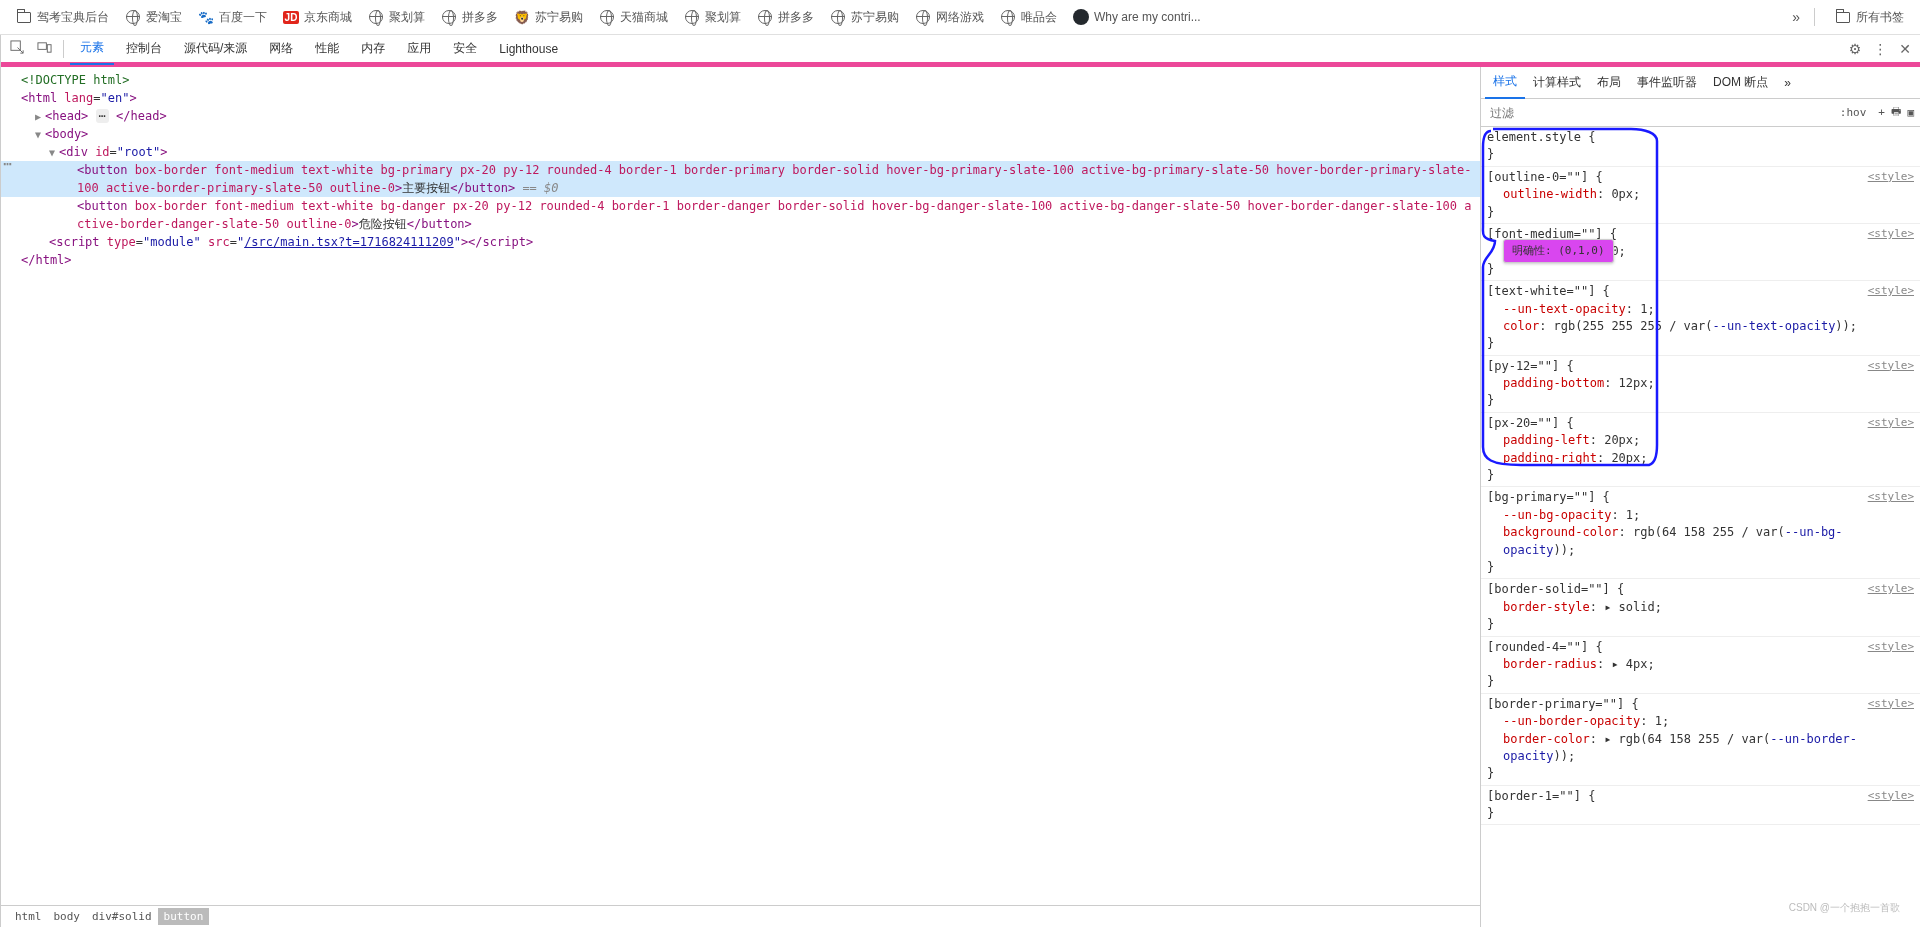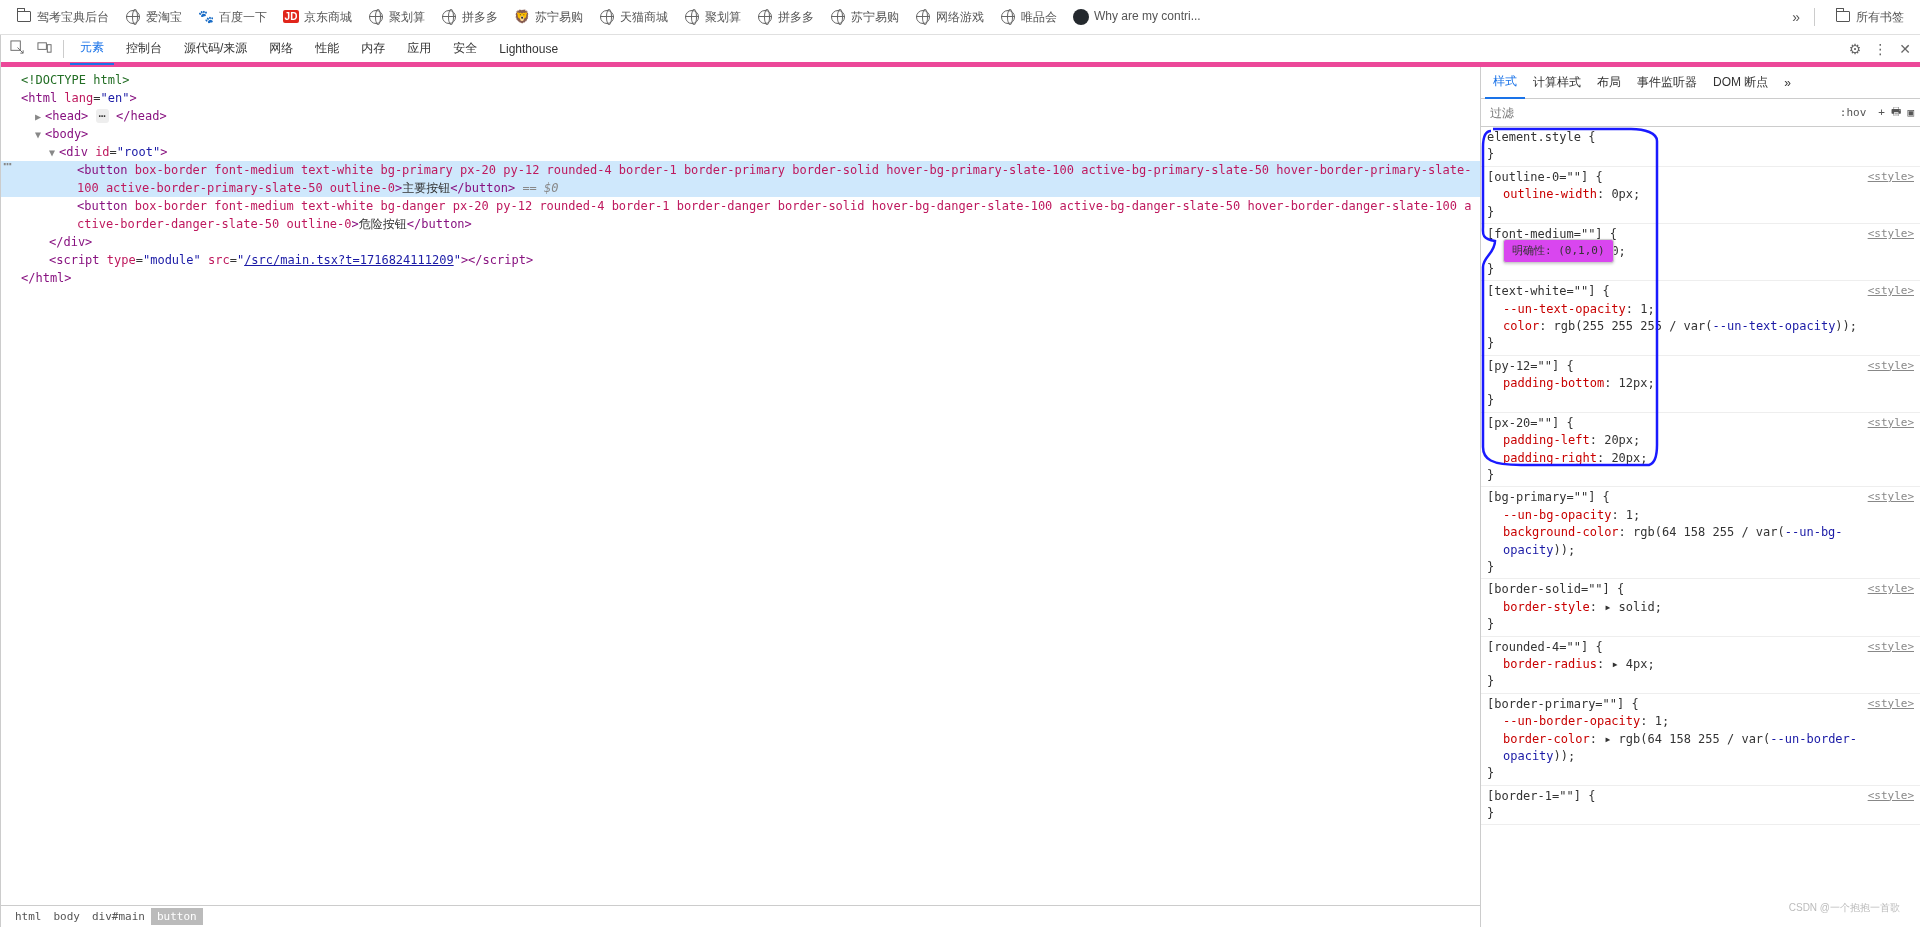--- a/index.html
+++ b/index.html
@@ -1,18 +1,18 @@
 <!DOCTYPE html>
 <html><head>
 <meta charset="utf-8">
 <style>
 * { box-sizing: border-box; margin: 0; padding: 0; }
 body { font-family: "Segoe UI", Arial, sans-serif; font-size: 12px; width: 1920px; height: 927px; overflow: hidden; background: #fff; color: #333; }
 .top-bar { height: 35px; display: flex; align-items: center; padding: 0 10px; border-bottom: 1px solid #e0e0e0; gap: 4px; }
-.bm { display: flex; align-items: flex-start; gap: 5px; padding: 3px 6px; color: #555; font-size: 12px; cursor: pointer; white-space: nowrap; }
+.bm { display: flex; align-items: center; gap: 5px; padding: 3px 6px; color: #555; font-size: 12px; cursor: pointer; white-space: nowrap; }
 .bm-ico { width: 16px; height: 16px; display: flex; align-items: center; justify-content: center; font-size: 13px; }
 .globe { width: 14px; height: 14px; border: 1.5px solid #666; border-radius: 50%; position: relative; }
 .globe::before { content: ""; position: absolute; top: -1.5px; left: 5px; width: 4px; height: 14px; border: 1.5px solid #666; border-radius: 50%; }
 .globe::after { content: ""; position: absolute; top: 5px; left: -1.5px; width: 14px; height: 0; border-top: 1.5px solid #666; }
 .folder-ico { width: 14px; height: 11px; border: 1.5px solid #555; border-radius: 1px; position: relative; }
 .folder-ico::before { content: ""; position: absolute; top: -4px; left: -1.5px; width: 6px; height: 3px; border: 1.5px solid #555; border-bottom: none; border-radius: 1px 1px 0 0; }
 .github-ico { width: 16px; height: 16px; background: #24292e; border-radius: 50%; }
 .jd-ico { background: #e1251b; color: #fff; font-weight: bold; font-size: 10px; padding: 1px 2px; border-radius: 2px; }
 .flex-spacer { flex: 1; }
 .chev { color: #555; font-size: 14px; }
@@ -200,28 +200,27 @@
       <div style="flex:1;display:flex;flex-direction:column;overflow:hidden">
       <div class="dom-pane" id="dom-tree">
             <div class="dom-line indent1"><span class="comment">&lt;!DOCTYPE html&gt;</span></div>
             <div class="dom-line indent1"><span class="tag">&lt;html</span> <span class="attr-n">lang</span>=<span class="attr-v">"en"</span><span class="tag">&gt;</span></div>
             <div class="dom-line indent2"><span class="tri">▶</span><span class="tag">&lt;head&gt;</span> <span style="background:#eee;border-radius:3px;padding:0 3px">⋯</span> <span class="tag">&lt;/head&gt;</span></div>
             <div class="dom-line indent2"><span class="tri">▼</span><span class="tag">&lt;body&gt;</span></div>
             <div class="dom-line indent3"><span class="tri">▼</span><span class="tag">&lt;div</span> <span class="attr-n">id</span>=<span class="attr-v">"root"</span><span class="tag">&gt;</span></div>
             <div class="dom-line indent4 selected" style="padding-left: 76px; text-indent: 0px;"><span class="tag">&lt;button</span> <span class="attr-n">box-border font-medium text-white bg-primary px-20 py-12 rounded-4 border-1 border-primary border-solid hover-bg-primary-slate-100 active-bg-primary-slate-50 hover-border-primary-slate-100 active-border-primary-slate-50 outline-0</span><span class="tag">&gt;</span><span class="txt">主要按钮</span><span class="tag">&lt;/button&gt;</span><span class="sel-hint"> == $0</span></div>
             <span style="position: absolute; left: 0px; top: 86px; color: rgb(136, 136, 136); font-size: 15px; padding-left: 2px;">⋯</span>
             <div class="dom-line indent4" style="padding-left: 76px;"><span class="tag">&lt;button</span> <span class="attr-n">box-border font-medium text-white bg-danger px-20 py-12 rounded-4 border-1 border-danger border-solid hover-bg-danger-slate-100 active-bg-danger-slate-50 hover-border-danger-slate-100 active-border-danger-slate-50 outline-0</span><span class="tag">&gt;</span><span class="txt">危险按钮</span><span class="tag">&lt;/button&gt;</span></div>
-            <div class="dom-line indent3"><span class="tag">&lt;/div&gt;</span></div>
             <div class="dom-line indent3"><span class="tag">&lt;script</span> <span class="attr-n">type</span>=<span class="attr-v">"module"</span> <span class="attr-n">src</span>=<span class="attr-v">"</span><span class="url">/src/main.tsx?t=1716824111209</span><span class="attr-v">"</span><span class="tag">&gt;&lt;/script&gt;</span></div>
             <div class="dom-line indent1"><span class="tag">&lt;/html&gt;</span></div>
           </div>
       <div class="crumbs" id="crumbs">
             <span class="crumb">html</span>
             <span class="crumb">body</span>
-            <span class="crumb">div#main</span>
+            <span class="crumb">div#solid</span>
             <span class="crumb active">button</span>
           </div>
       </div>
 
       <div class="styles-pane">
         <div class="sp-tabs">
           <span class="sp-tab active">样式</span>
           <span class="sp-tab">计算样式</span>
           <span class="sp-tab">布局</span>
           <span class="sp-tab">事件监听器</span>

